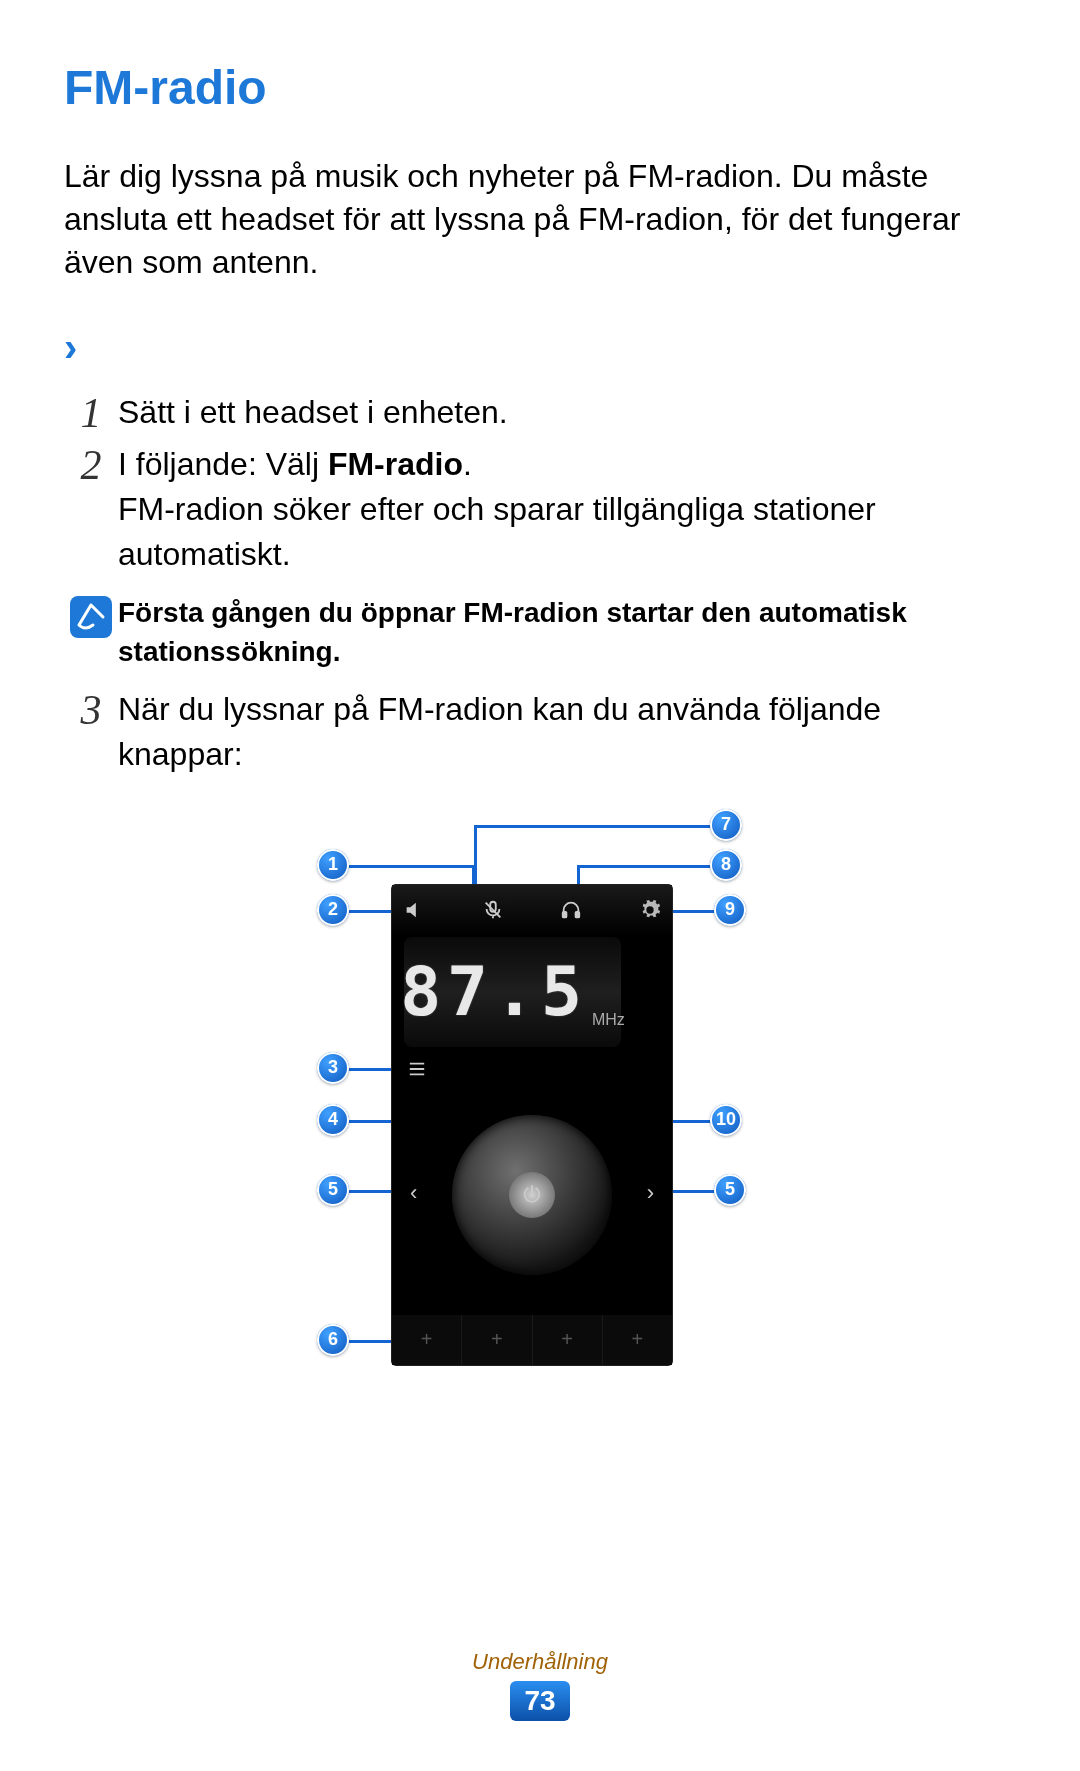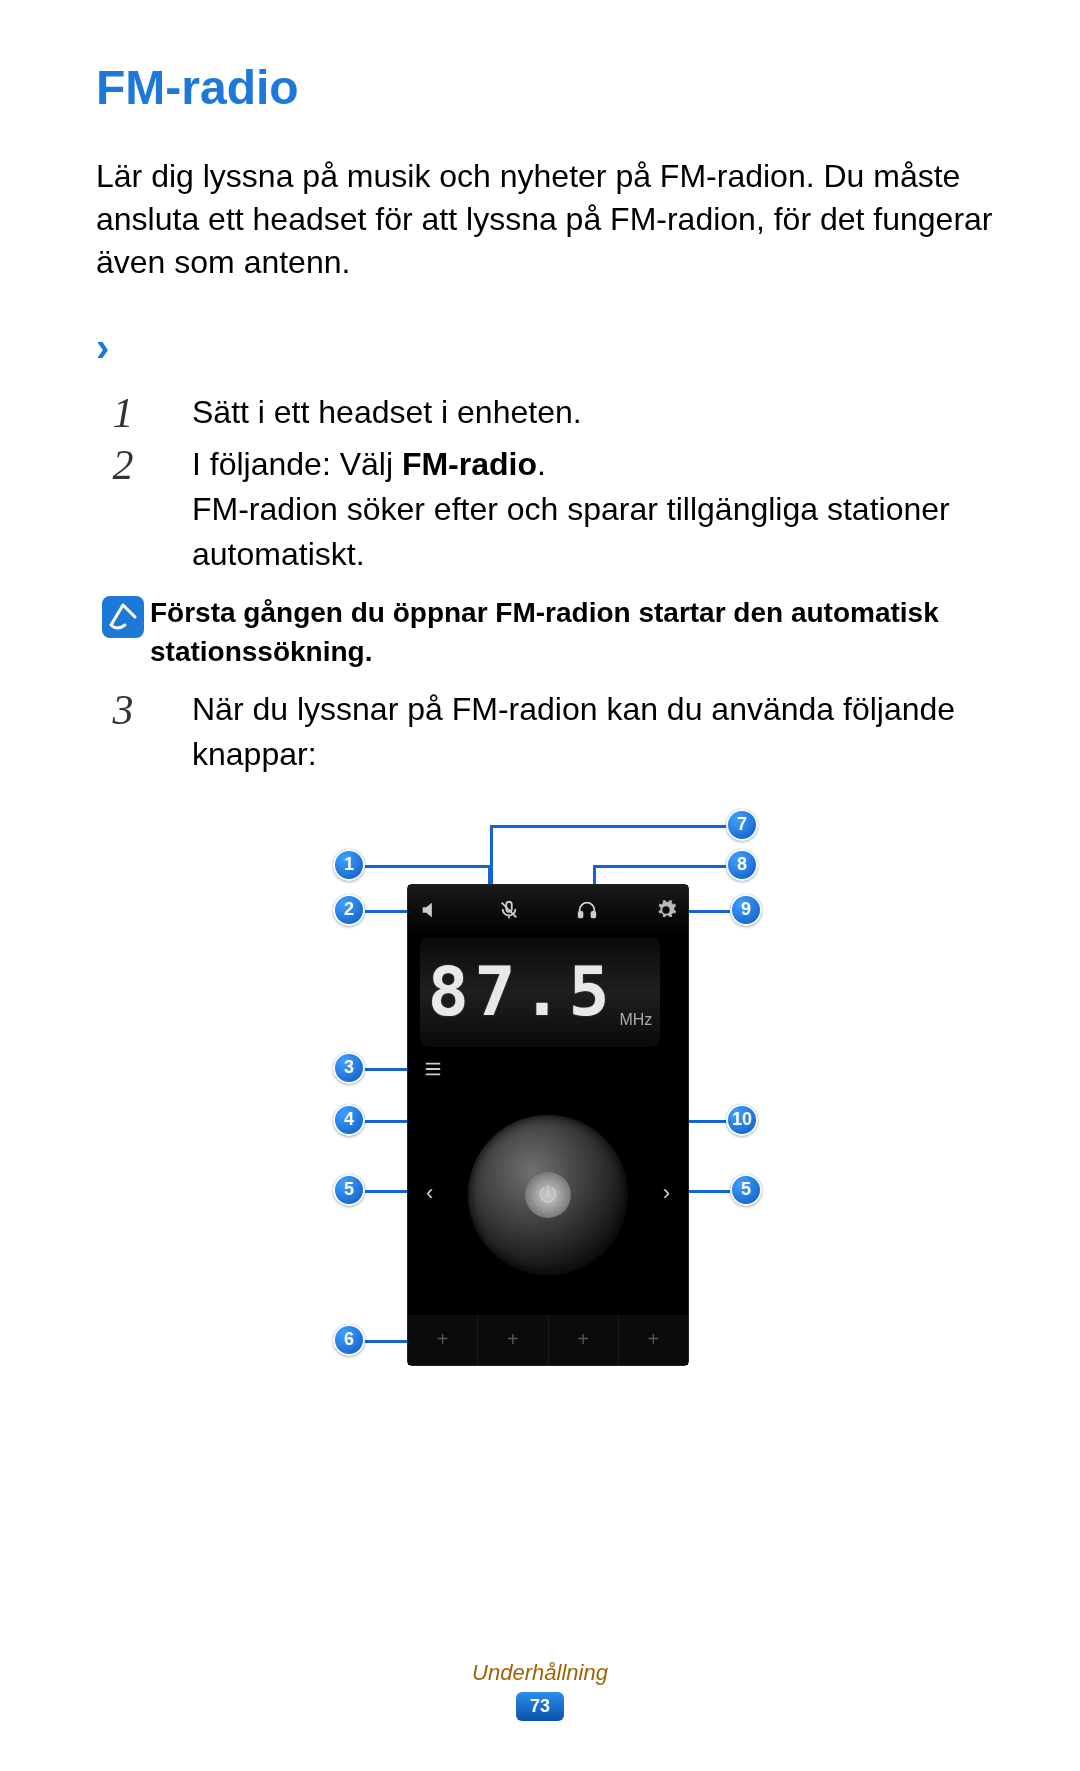--- a/index.html
+++ b/index.html
@@ -1,38 +1,38 @@
 <!DOCTYPE html>
 <html><head>
 <meta charset="utf-8">
 <style>
   * { box-sizing: border-box; margin: 0; padding: 0; }
   html, body { width: 1080px; height: 1771px; background: #fff; font-family: "Segoe UI", Arial, sans-serif; }
-  .page { width: 1080px; height: 1771px; padding: 60px 80px 40px 96px; position: relative; }
+  .page { width: 1080px; height: 1771px; padding: 60px 80px 40px 64px; position: relative; }
   .title { color: #1e78d8; font-size: 48px; font-weight: bold; margin-bottom: 18px; }
   .intro { font-size: 32px; line-height: 1.35; margin-bottom: 40px; margin-top: 40px; }
   .sub-row { display: flex; align-items: center; gap: 8px; margin-bottom: 18px; }
   .chevron { color: #1e78d8; font-size: 40px; font-weight: bold; }
   .subheading { font-size: 38px; font-weight: bold; }
   .step { display: flex; align-items: flex-start; margin: 6px 0 4px 0; }
   .step-num { font-family: Georgia, 'Times New Roman', serif; font-style: italic; font-size: 42px; color: #333; width: 54px; flex: 0 0 54px; text-align: center; line-height: 1; padding-top: 4px; }
-  .step-text { font-size: 32px; line-height: 1.4; padding-top: 2px; margin-left: 42px; }
+  .step-text { font-size: 32px; line-height: 1.4; padding-top: 2px; }
   .bold { font-weight: bold; }
   .note-row { display: flex; align-items: flex-start; margin: 16px 0 14px 0; }
   .note-icon { width: 54px; flex: 0 0 54px; display: flex; justify-content: center; padding-top: 2px; }
   .note-icon svg { width: 44px; height: 44px; }
   .note-text { font-size: 28px; line-height: 1.4; font-weight: bold; }
 
   
   .figure { position: relative; width: 580px; height: 780px; margin: 28px auto 0 auto; }
   .phone { position: absolute; left: 150px; top: 80px; width: 280px; height: 480px; background: #000; border-radius: 4px; box-shadow: 0 0 0 1px #222; }
   .phone-top { position: absolute; left: 0; top: 0; width: 100%; height: 50px; background: linear-gradient(#1a1a1a, #000); display: flex; justify-content: space-between; align-items: center; padding: 0 10px; }
   .pt-icon { width: 24px; height: 24px; display: flex; align-items: center; justify-content: center; color: #ccc; }
   .pt-icon svg { width: 22px; height: 22px; }
-  .freq-panel { position: absolute; left: 12px; top: 52px; width: 240px; height: 110px; background: linear-gradient(#0a0a0a, #1f1f1f 50%, #0a0a0a); border-radius: 8px; display: flex; align-items: center; justify-content: center; }
+  .freq-panel { position: absolute; left: 12px; top: 52px; width: 217px; height: 110px; background: linear-gradient(#0a0a0a, #1f1f1f 50%, #0a0a0a); border-radius: 8px; display: flex; align-items: center; justify-content: center; }
   .freq-text { font-family: "DS-Digital", monospace; color: #e8e8e8; font-size: 68px; letter-spacing: 6px; font-weight: bold; text-shadow: 0 0 2px #555; }
   .freq-unit { color: #aaa; font-size: 16px; margin-left: 4px; align-self: flex-end; margin-bottom: 18px; }
   .list-icon { position: absolute; left: 14px; top: 175px; color: #ccc; }
   .list-icon svg { width: 22px; height: 18px; }
   .dial-area { position: absolute; left: 0; top: 220px; width: 100%; height: 200px; }
   .dial-ring { position: absolute; left: 60px; top: 10px; width: 160px; height: 160px; border-radius: 50%; background: radial-gradient(circle at 40% 35%, #707070, #151515 70%); box-shadow: inset 0 0 12px #000, 0 2px 10px rgba(0,0,0,.8); }
   .dial-ring::before { content: ""; position: absolute; inset: -20px; border-radius: 50%; background: repeating-conic-gradient(#333 0deg 3deg, #000 3deg 6deg); z-index: -1; opacity: .6; }
   .dial-center { position: absolute; left: 50%; top: 50%; transform: translate(-50%,-50%); width: 46px; height: 46px; border-radius: 50%; background: radial-gradient(#d0d0d0, #555); display: flex; align-items: center; justify-content: center; color: #ccc; font-size: 22px; }
   .seek-l, .seek-r { position: absolute; top: 75px; color: #ccc; font-size: 22px; }
   .seek-l { left: 18px; } .seek-r { right: 18px; }
@@ -41,21 +41,21 @@
   .preset-slot:last-child { border-right: none; }
 
   
   .badge { position: absolute; width: 32px; height: 32px; border-radius: 50%; background: radial-gradient(circle at 35% 30%, #3fa0ff, #0b53b9); color: #fff; font-size: 18px; font-weight: bold; display: flex; align-items: center; justify-content: center; box-shadow: 0 0 0 2px #fff inset, 0 1px 3px rgba(0,0,0,.3); }
   .line { position: absolute; background: #1464d2; }
   .hline { height: 3px; } .vline { width: 3px; }
 
   
   .footer { position: absolute; left: 0; right: 0; bottom: 50px; text-align: center; }
   .footer-label { font-style: italic; font-size: 22px; color: #a16207; margin-bottom: 6px; }
-  .page-badge { display: inline-block; background: linear-gradient(#2a8ef0, #0c50a8); color: #fff; font-size: 18px; font-weight: bold; padding: 4px 14px; border-radius: 6px; }
+  .page-badge { display: inline-block; background: linear-gradient(#2a8ef0, #0c50a8); color: #fff; font-size: 28px; font-weight: bold; padding: 4px 14px; border-radius: 6px; }
 </style>
 </head>
 <body>
 
 <div class="page">
 
   <div class="title">FM-radio</div>
 
   <div class="intro">Lär dig lyssna på musik och nyheter på FM-radion. Du måste ansluta ett headset för att lyssna på FM-radion, för det fungerar även som antenn.</div>
 

